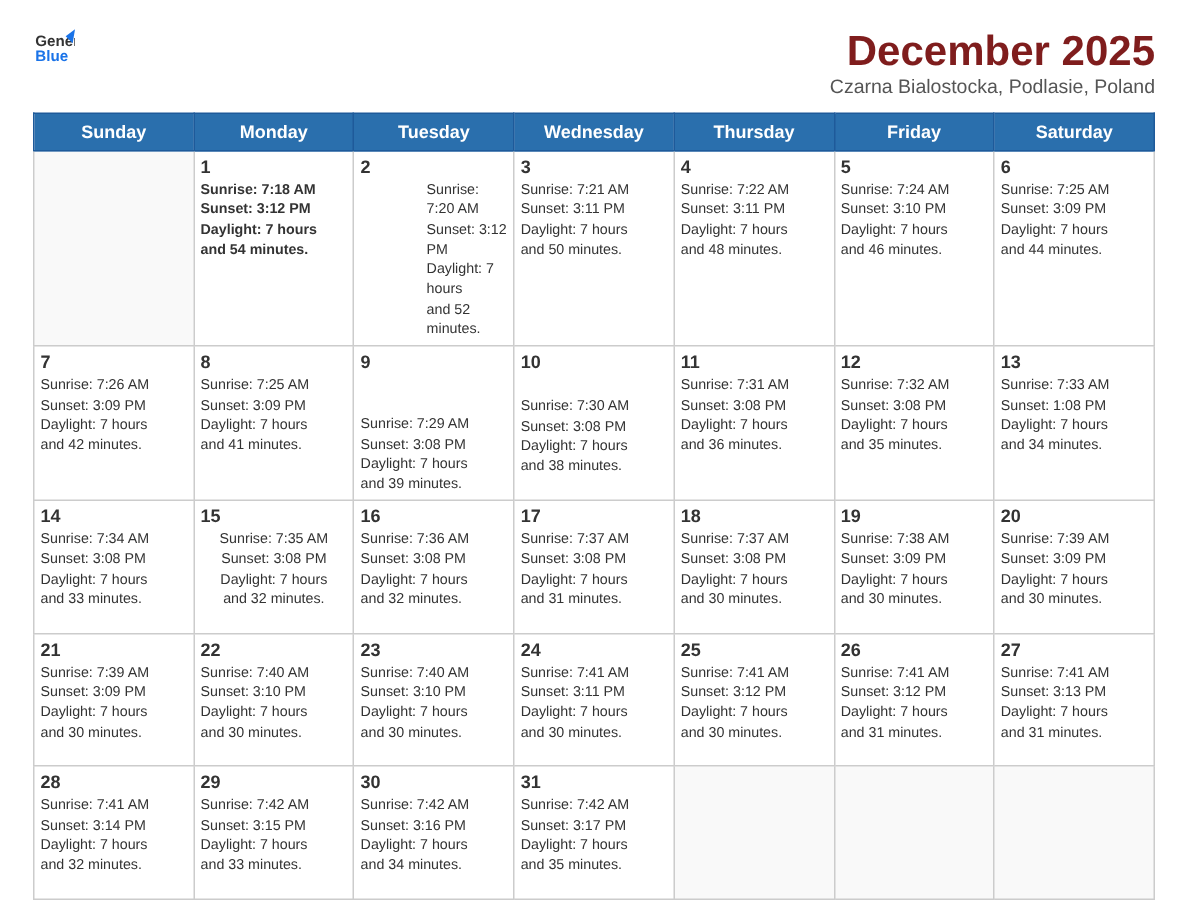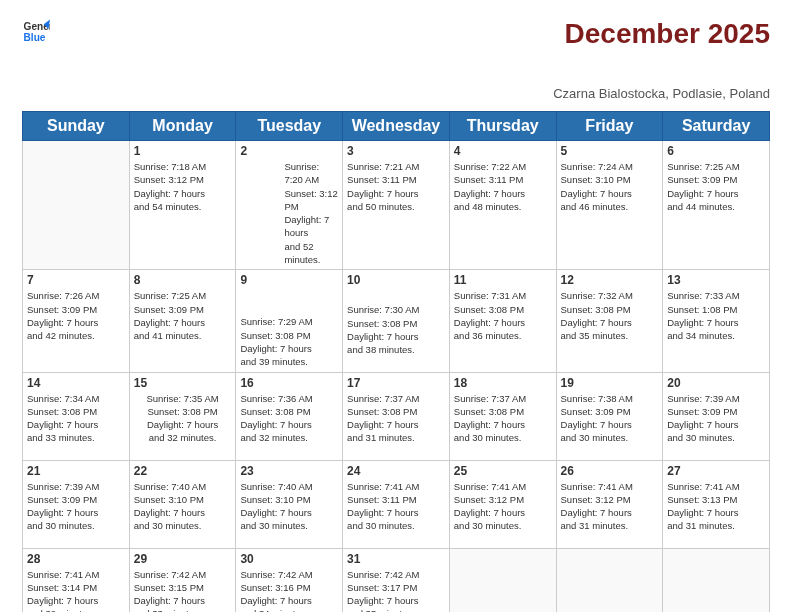--- a/index.html
+++ b/index.html
@@ -36,33 +36,32 @@
       text-align: right;
     }
     .main-title {
       font-size: 28px;
       font-weight: bold;
       color: #7f1d1d;
     }
     .subtitle {
       font-size: 13px;
       color: #555;
-      margin-top: 36px;
     }
     .calendar {
       flex: 1;
       border: 1px solid #ccc;
       border-collapse: collapse;
       width: 100%;
       table-layout: fixed;
     }
     .calendar th {
       background: #2a6fad;
       color: #fff;
-      font-size: 16px;
+      font-size: 12px;
       font-weight: bold;
       text-align: center;
       padding: 5px 2px;
       border: 1px solid #1e5a9a;
     }
     .calendar td {
       border: 1px solid #ccc;
       vertical-align: top;
       padding: 3px 4px;
       font-size: 10px;
@@ -113,21 +112,21 @@
           <th>Thursday</th>
           <th>Friday</th>
           <th>Saturday</th>
         </tr>
     </thead>
     <tbody id="calendar-body">
     <tr>
           <td class="empty"></td>
           <td>
             <div class="day-number">1</div>
-            <div class="day-info" style="white-space: pre-line;">Sunrise: 7:18 AM
+            <div class="day-info" style="white-space: pre-line; font-weight: bold;">Sunrise: 7:18 AM
 Sunset: 3:12 PM
 Daylight: 7 hours
 and 54 minutes.</div>
           </td>
           <td>
             <div class="day-number">2</div>
             <div class="day-info" style="white-space: pre-line; margin-left: 44px;">Sunrise: 7:20 AM
 Sunset: 3:12 PM
 Daylight: 7 hours
 and 52 minutes.</div>

